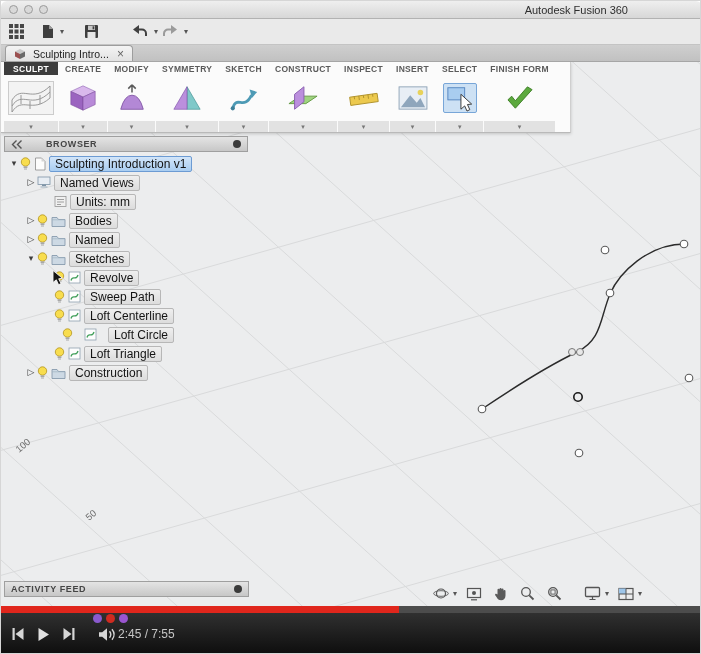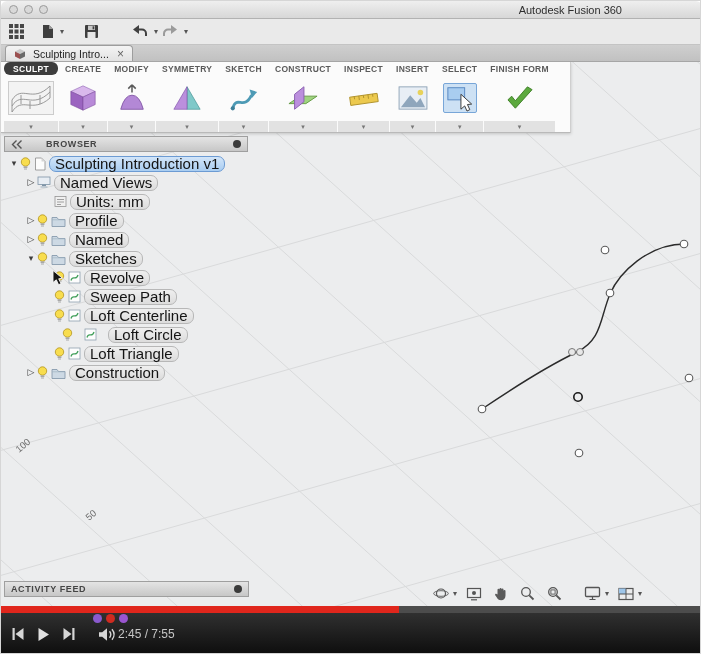--- a/index.html
+++ b/index.html
@@ -6,21 +6,21 @@
   .frame{position:relative;width:701px;height:654px;overflow:hidden;background:#fff;
          font-family:"Liberation Sans",sans-serif;border:1px solid #d6d6d6;box-sizing:border-box;}
   .content{position:relative;width:701px;height:605px;}
   #canvas-svg{position:absolute;left:0;top:0;z-index:0;}
 
   
   .titlebar{position:relative;z-index:3;height:18px;background:linear-gradient(#efefef,#d7d7d7);
             border-bottom:1px solid #b2b2b2;display:flex;align-items:center;border-radius:6px 6px 0 0;box-sizing:border-box;}
   .lights{display:flex;gap:6px;margin-left:8px;}
   .light{width:9px;height:9px;border-radius:50%;background:#d9d9d9;border:1px solid #9b9b9b;box-sizing:border-box;}
-  .win-title{position:absolute;right:80px;font-size:11px;color:#2e2e2e;}
+  .win-title{position:absolute;right:74px;font-size:11px;color:#2e2e2e;}
 
   
   .qat{position:relative;z-index:3;height:26px;background:#eaeaea;border-bottom:1px solid #c4c4c4;
        display:flex;align-items:center;padding-left:6px;box-sizing:border-box;}
   .qat-item{display:flex;align-items:center;gap:3px;padding:2px;}
   .qat-item:nth-child(2){margin-left:10px;}
   .qat-item:nth-child(3){margin-left:16px;}
   .qat-item:nth-child(4){margin-left:26px;}
   .caret{font-size:8px;color:#555;line-height:1;}
 
@@ -32,40 +32,40 @@
            font-size:10.5px;color:#1e1e1e;box-sizing:border-box;margin-top:48px;}
   .tab-close{color:#666;font-size:12px;margin-left:4px;}
 
   
   .ribbon{position:absolute;z-index:2;left:0;top:61px;width:570px;height:71px;background:#fbfbfb;
           border-bottom:1px solid #b9b9b9;border-right:1px solid #cfcfcf;display:flex;align-items:stretch;
           padding-left:3px;box-sizing:border-box;box-shadow:0 1px 3px rgba(0,0,0,.18);}
   .rib-group{display:flex;flex-direction:column;margin-right:1px;}
   .rib-label{height:13px;font-size:8.5px;font-weight:bold;color:#5a5a5a;text-align:center;
              padding:2px 6px 0;white-space:nowrap;letter-spacing:.3px;box-sizing:border-box;}
-  .rib-label.active{background:#3d3d3d;color:#fff;border-radius:6px;}
+  .rib-label.active{background:#3d3d3d;color:#fff;}
   .rib-icon{flex:1;display:flex;align-items:center;justify-content:center;padding:1px 4px;}
   .hl-box{display:inline-flex;background:#cde1f4;border:1px solid #78a6d8;border-radius:2px;padding:0 1px;}
   .rib-caret{height:11px;background:#e2e2e2;text-align:center;font-size:7px;color:#777;line-height:11px;}
 
   
   .panel-header{height:16px;background:linear-gradient(#e4e4e4,#c7c7c7);border:1px solid #9f9f9f;
                 display:flex;align-items:center;font-size:9px;font-weight:bold;color:#454545;
                 letter-spacing:.6px;padding:0 6px;gap:20px;box-sizing:border-box;}
   .panel-dot{width:8px;height:8px;border-radius:50%;background:#3a3a3a;margin-left:auto;flex:none;}
   .browser{position:absolute;z-index:3;left:3px;top:135px;width:244px;}
   .activity{position:absolute;z-index:3;left:3px;top:580px;width:245px;}
 
   
   .tree{padding-top:2px;}
   .tree-row{height:19px;display:flex;align-items:center;position:relative;box-sizing:border-box;}
   .expander{width:12px;font-size:9px;color:#3d3d3d;text-align:center;flex:none;line-height:1;}
   .tree-icon{margin-right:3px;display:inline-flex;flex:none;}
-  .pill{font-size:15px;color:#141414;background:linear-gradient(#efefef,#dcdcdc);border:1px solid #b7b7b7;
-        border-radius:7px;padding:1px 5px;white-space:nowrap;line-height:12px;}
+  .pill{font-size:12px;color:#141414;background:linear-gradient(#efefef,#dcdcdc);border:1px solid #b7b7b7;
+        border-radius:2px;padding:1px 5px;white-space:nowrap;line-height:12px;}
   .pill.selected{background:linear-gradient(#d2e5f9,#a9cdf1);border-color:#6c9bd3;}
   .cursor-overlay{position:absolute;z-index:5;top:2px;}
 
   
   .navbar{position:absolute;z-index:3;left:432px;top:585px;display:flex;align-items:center;gap:9px;}
   .nav-item{display:inline-flex;align-items:center;gap:1px;}
   .nav-item.gap{margin-left:10px;}
 
   
   .progress{height:7px;background:#4c4c4c;position:relative;}
@@ -377,21 +377,21 @@
                 <rect x="3.6" y="9.4" width="3.8" height="1.6" fill="#a8a8a8"></rect>
                 <rect x="4" y="11.3" width="3" height="1.4" fill="#bdbdbd"></rect>
               </svg>
             </span>
             <span class="tree-icon">
               <svg width="15" height="12" viewBox="0 0 15 12">
                 <path d="M1 2.5 h5 l1.5 2 h6.5 v7 H1 z" fill="#cdd9e4" stroke="#7e93a6" stroke-width=".8"></path>
                 <path d="M1 4.8 h13" stroke="#9fb2c2" stroke-width=".7"></path>
               </svg>
             </span>
-            <span class="pill">Profile</span>
+            <span class="pill">Bodies</span>
           </div>
           <div class="tree-row" style="padding-left: 21px;">
             <span class="expander">▷</span>
             <span class="tree-icon">
               <svg width="11" height="14" viewBox="0 0 11 14">
                 <circle cx="5.5" cy="5" r="4.2" fill="#f8dd4e" stroke="#b29420" stroke-width=".8"></circle>
                 <rect x="3.6" y="9.4" width="3.8" height="1.6" fill="#a8a8a8"></rect>
                 <rect x="4" y="11.3" width="3" height="1.4" fill="#bdbdbd"></rect>
               </svg>
             </span>

